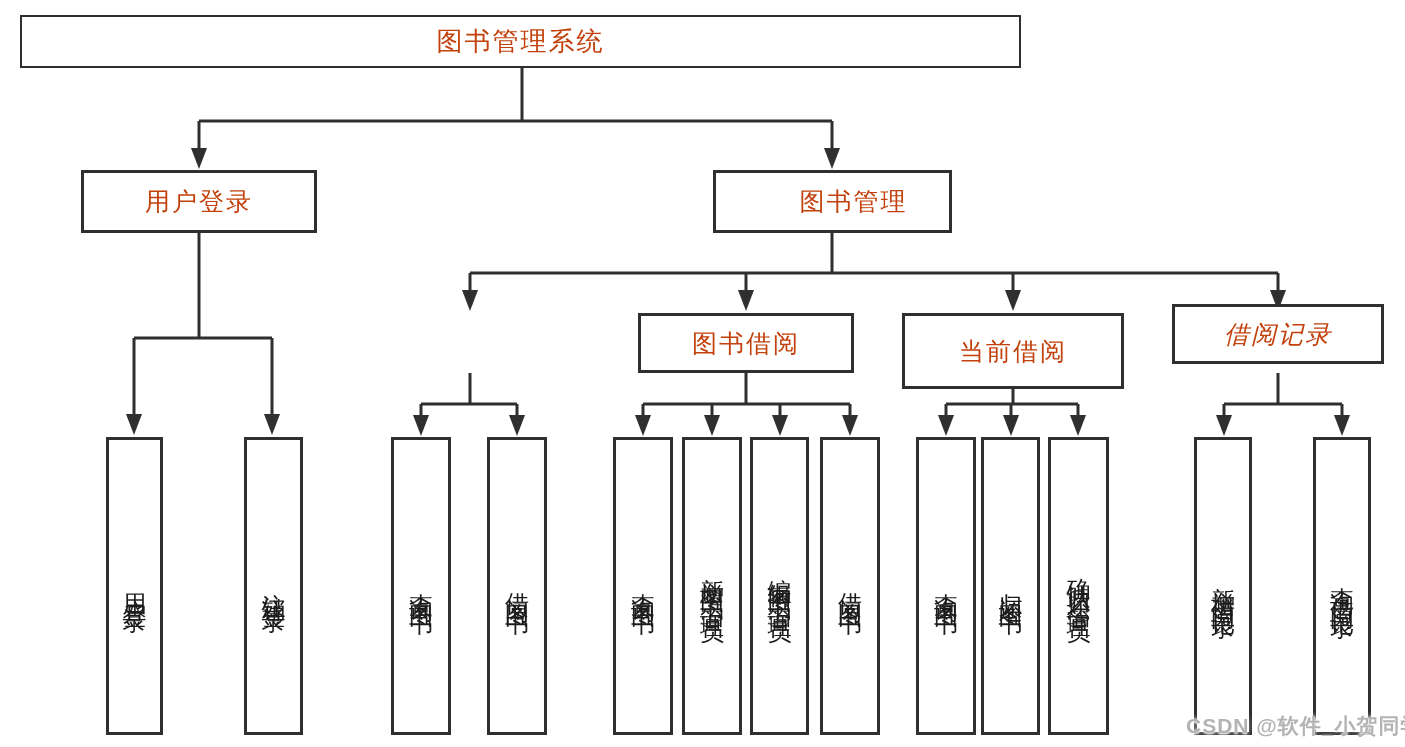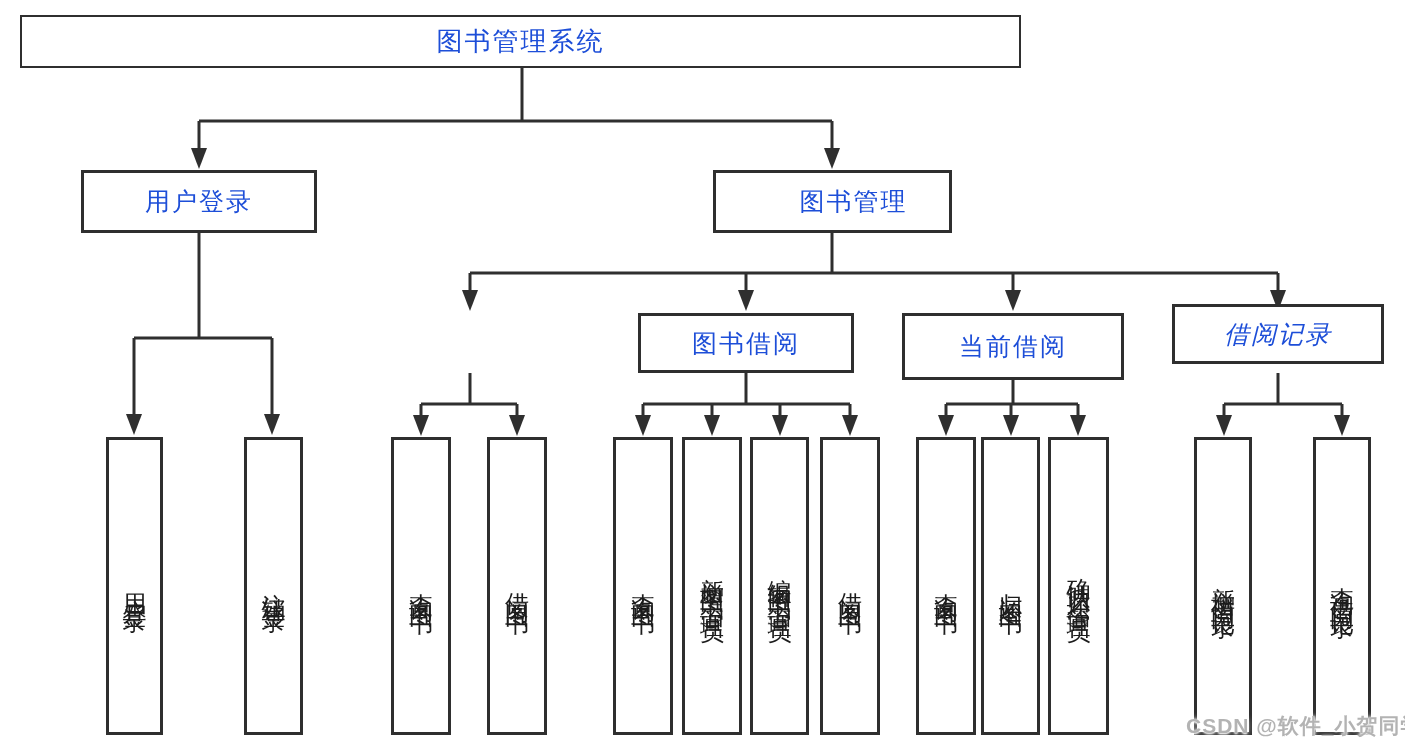--- a/index.html
+++ b/index.html
@@ -6,28 +6,28 @@
   #canvas{
     position:relative;width:1405px;height:747px;background:#ffffff;overflow:hidden;
     font-family:"Liberation Sans","DejaVu Sans",sans-serif;
   }
   #wires{position:absolute;left:0;top:0;width:1405px;height:747px;}
   #wires line{stroke:#2f2f2f;stroke-width:3;}
   #wires polygon{fill:#2f2f2f;}
   .box{
     position:absolute;border:3px solid #2f2f2f;background:#ffffff;box-sizing:border-box;
     display:flex;align-items:center;justify-content:center;
-    font-size:25px;color:#1d4ed8;letter-spacing:2px;white-space:nowrap;
+    font-size:25px;color:#c2410c;letter-spacing:2px;white-space:nowrap;
   }
   .root{left:20px;top:15px;width:1001px;height:53px;font-size:26px;border-width:2.5px;}
   .n2a{left:81px;top:170px;width:236px;height:63px;}
   .n2b{left:713px;top:170px;width:239px;height:63px;padding-left:42px;}
   .n3a{left:362px;top:313px;width:216px;height:60px;}
   .n3b{left:638px;top:313px;width:216px;height:60px;}
-  .n3c{left:902px;top:313px;width:222px;height:67px;}
+  .n3c{left:902px;top:313px;width:222px;height:76px;}
   .n3d{left:1172px;top:304px;width:212px;height:60px;font-style:italic;}
   .leaf{
     position:absolute;top:437px;height:298px;border:3px solid #2f2f2f;background:#ffffff;
     box-sizing:border-box;display:flex;align-items:center;justify-content:center;
     writing-mode:vertical-lr;text-orientation:mixed;
     font-size:24px;letter-spacing:6px;color:#1c1c1c;line-height:1;
   }
   .a1{left:106px;width:57px;}  .a2{left:244px;width:59px;}
   .b1{left:391px;width:60px;}  .b2{left:487px;width:60px;}
   .c1{left:613px;width:60px;}  .c2{left:682px;width:60px;}

